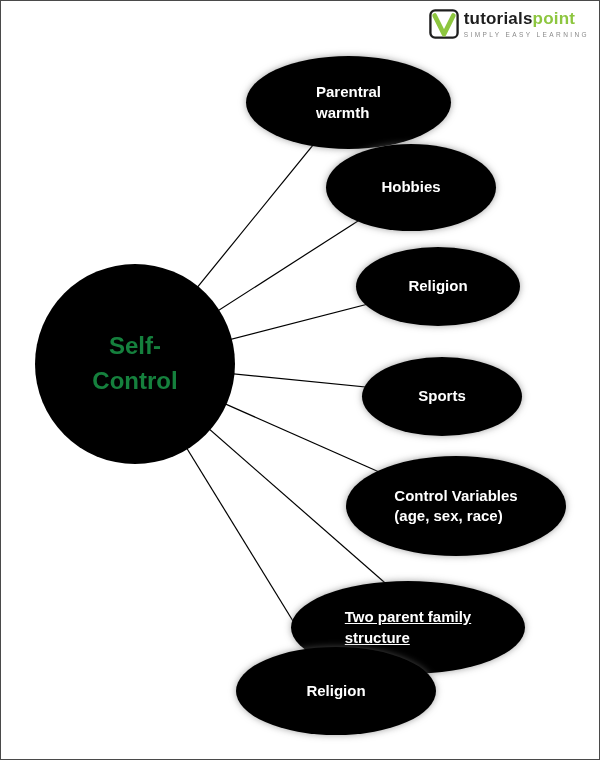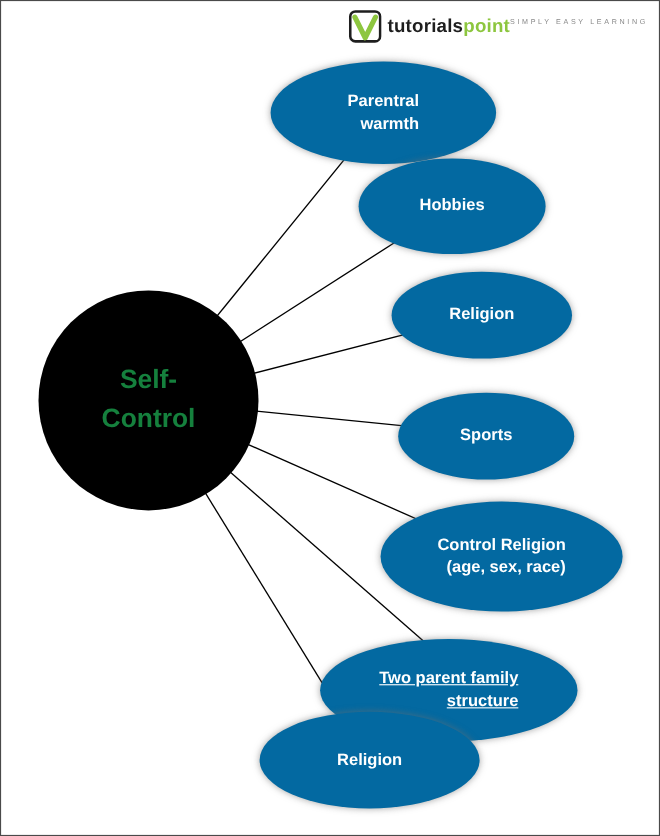--- a/index.html
+++ b/index.html
@@ -18,26 +18,26 @@
   }
   #connectors {
     position: absolute;
     left: 0; top: 0;
     width: 600px; height: 760px;
     pointer-events: none;
   }
   .node {
     position: absolute;
     border-radius: 50%;
-    background: #0369a1;
+    background: #000000;
     color: #ffffff;
     display: flex;
     align-items: center;
     justify-content: center;
-    text-align: right;
+    text-align: left;
     font-weight: bold;
     font-size: 15px;
     line-height: 1.35;
     white-space: pre-line;
     box-shadow: 0 0 7px rgba(110,110,110,0.65);
   }
   #center-circle {
     position: absolute;
     left: 34px; top: 263px;
     width: 200px; height: 200px;
@@ -65,21 +65,21 @@
   
   #logo {
     position: absolute;
     top: 8px; right: 10px;
     display: flex;
     align-items: center;
     gap: 5px;
   }
   #logo .logo-text-block {
     display: flex;
-    flex-direction: row;
+    flex-direction: column;
     line-height: 1.1;
   }
   #logo .brand {
     font-size: 17px;
     font-weight: bold;
     letter-spacing: 0.2px;
   }
   #logo .brand .black { color: #1e1e1e; }
   #logo .brand .green { color: #8dc63f; }
   #logo .tagline {
@@ -116,21 +116,21 @@
   <div class="node n2">
     <span>Hobbies</span>
   </div>
   <div class="node n3">
     <span>Religion</span>
   </div>
   <div class="node n4">
     <span>Sports</span>
   </div>
   <div class="node n5">
-    <span>Control Religion
+    <span>Control Variables
 (age, sex, race)</span>
   </div>
   <div class="node n6">
     <span>Two parent family
 structure</span>
   </div>
   <div class="node n7">
     <span>Religion</span>
   </div>
 

